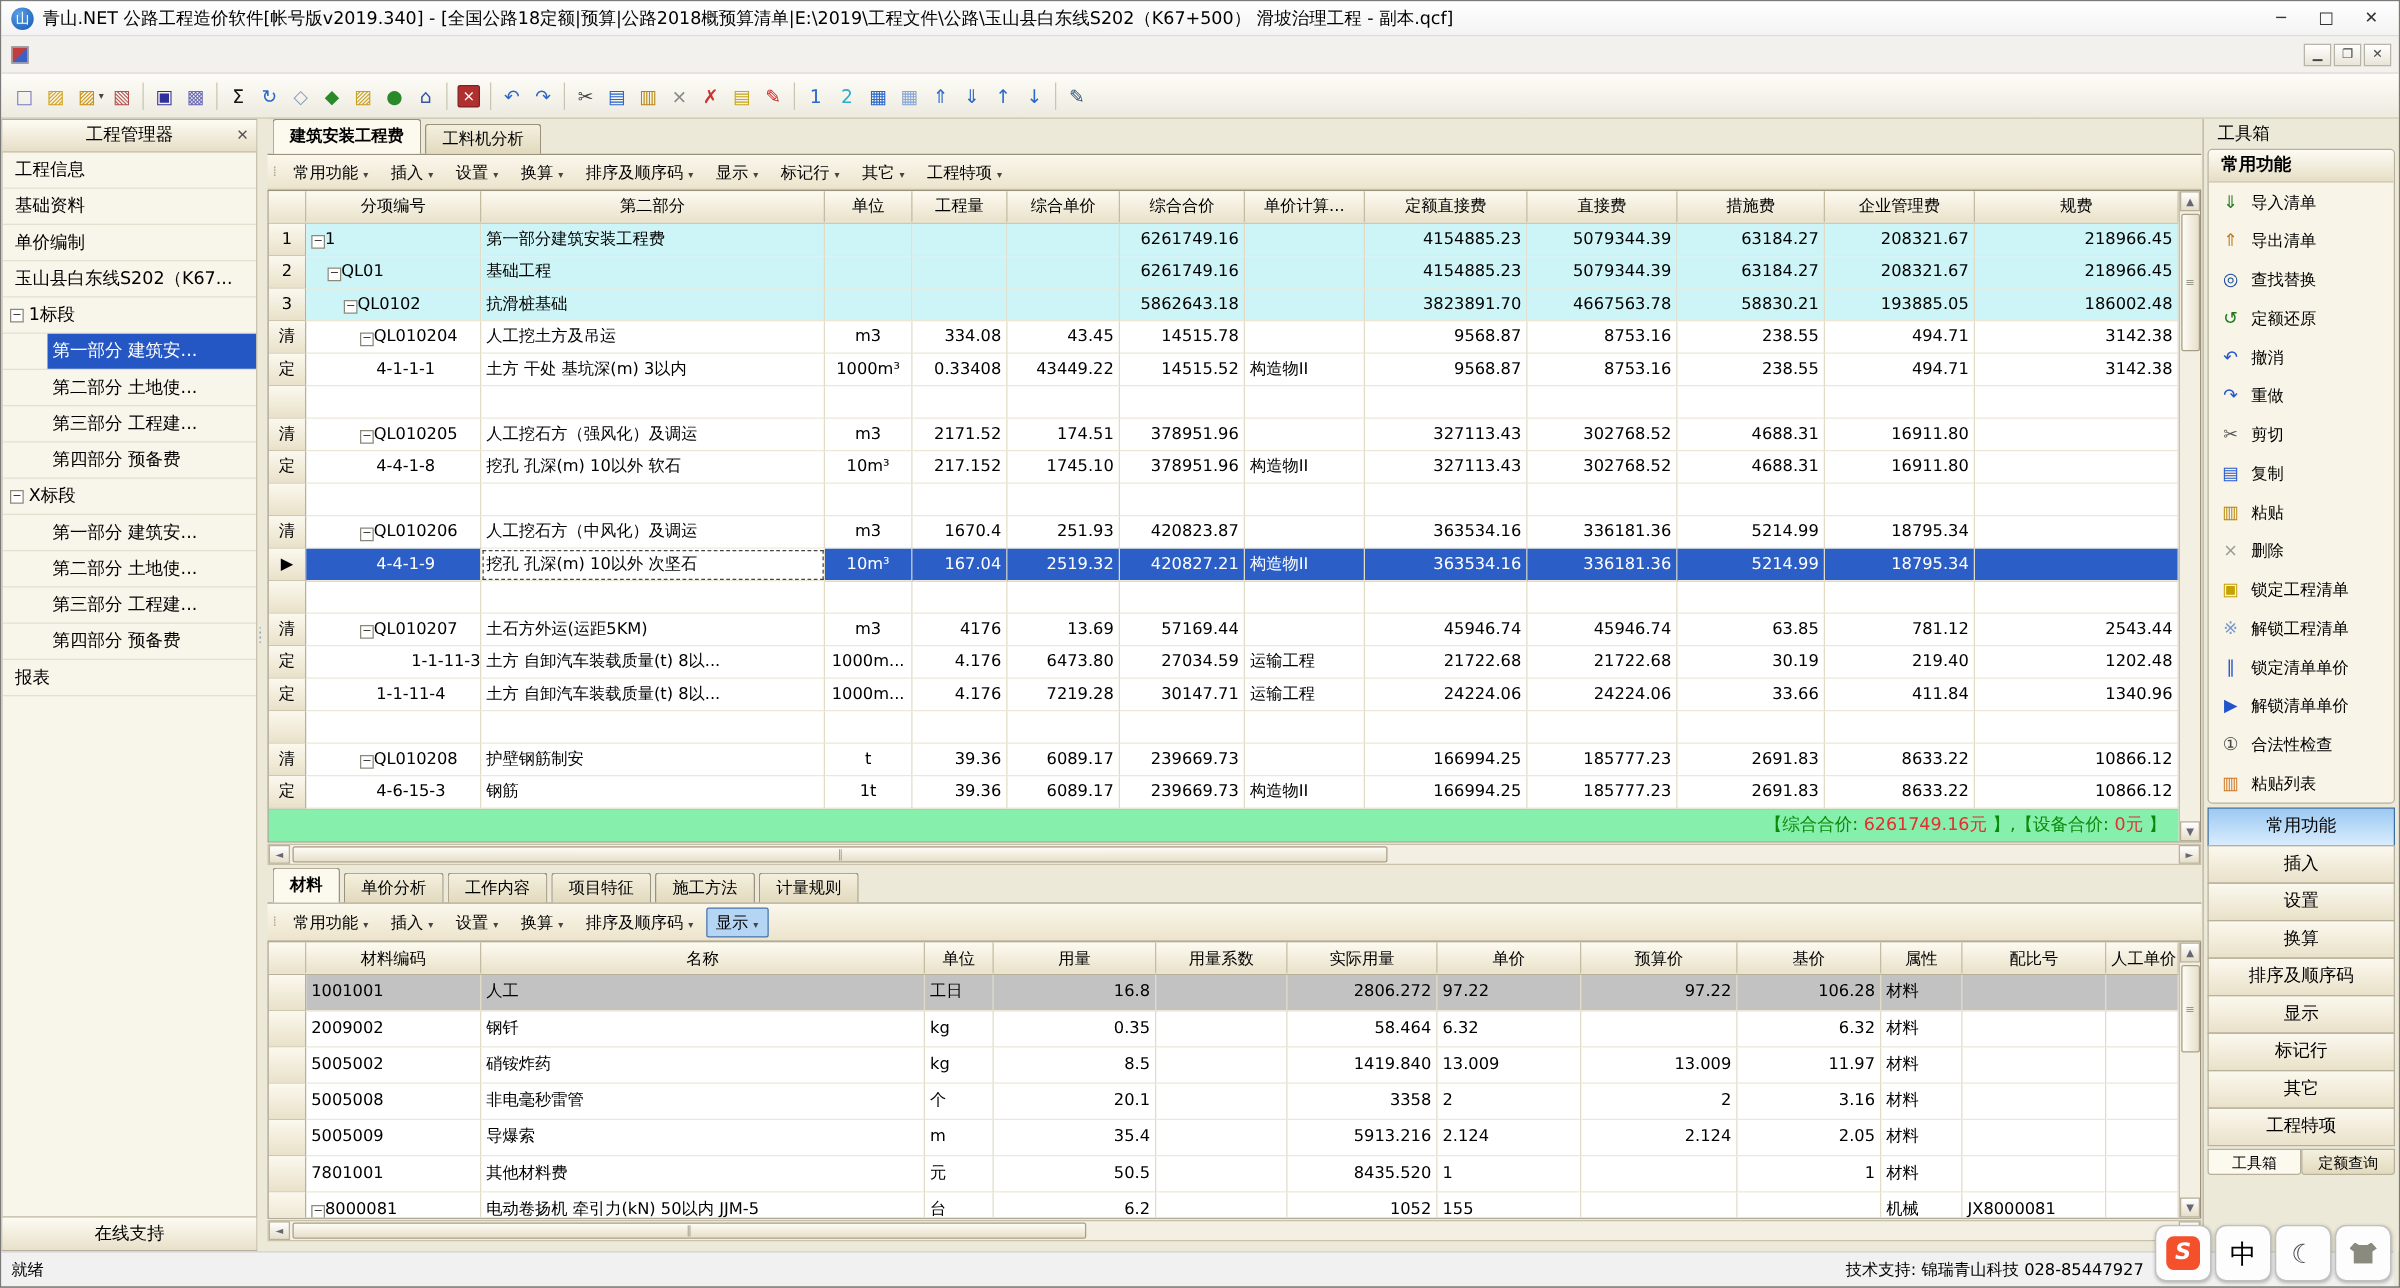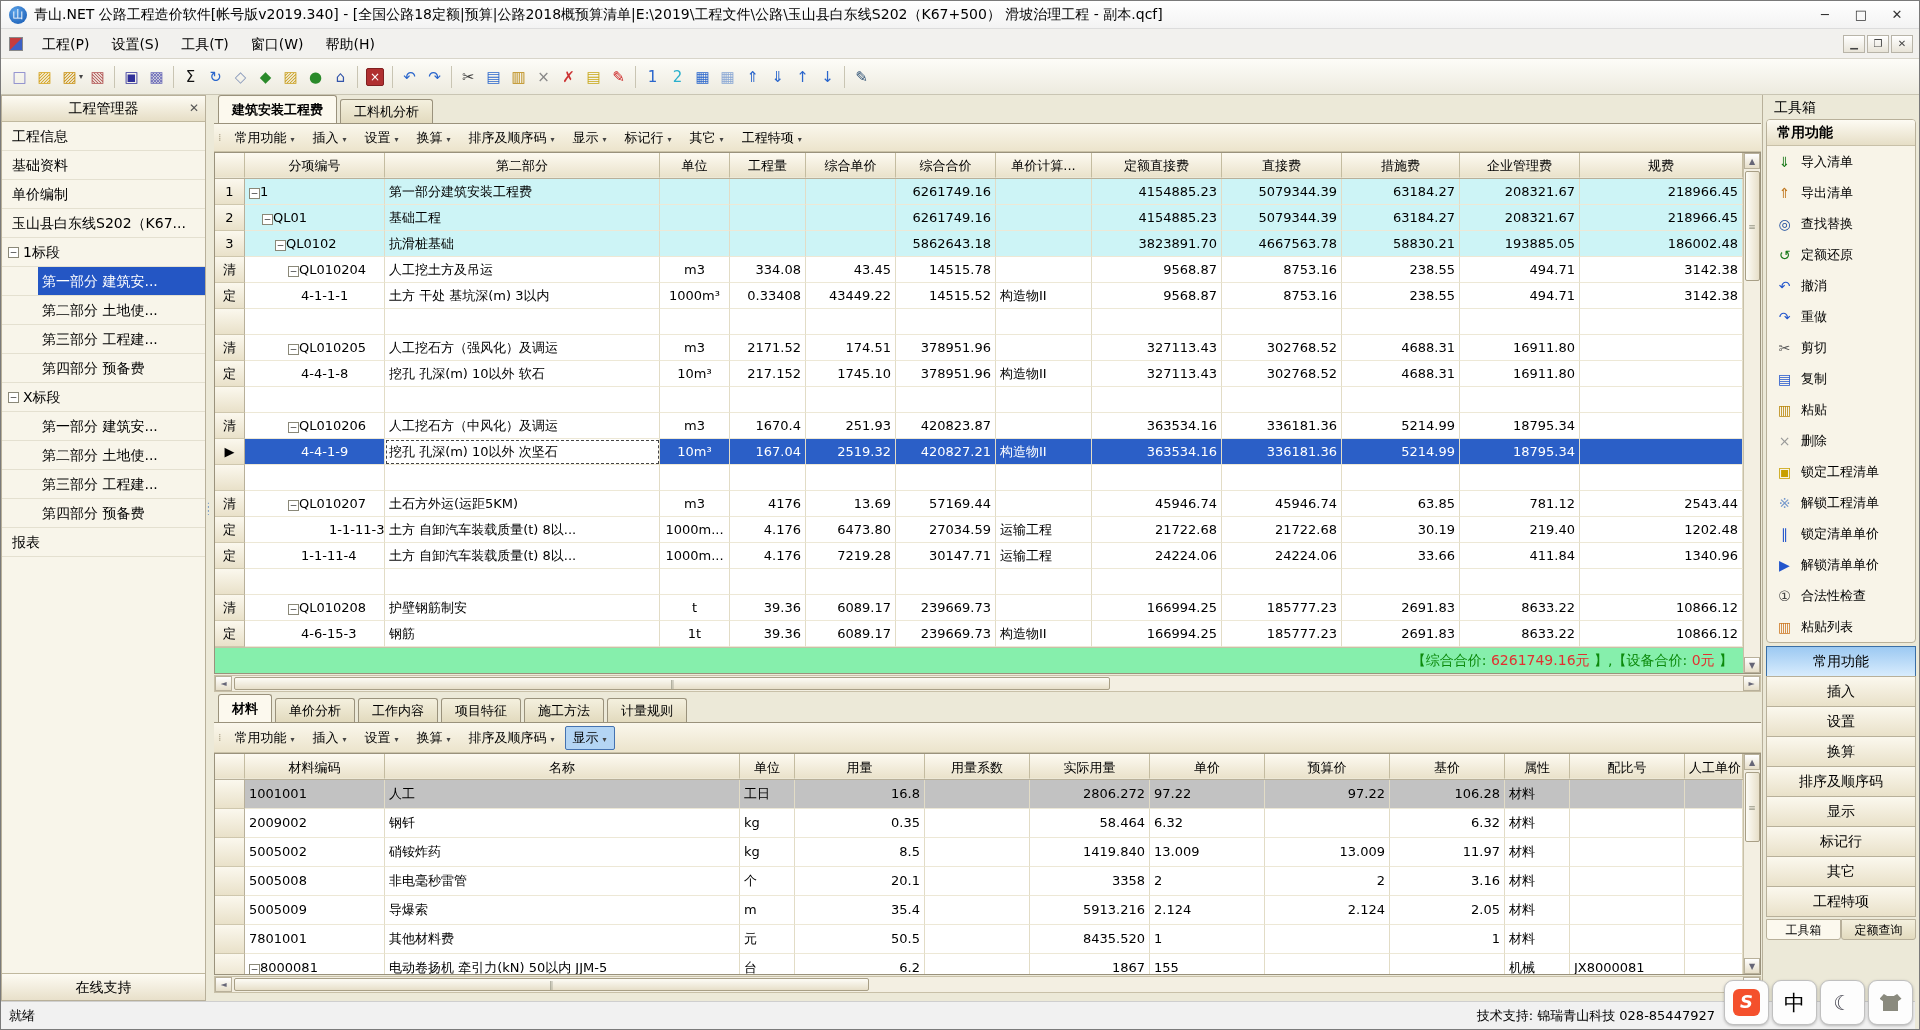--- a/index.html
+++ b/index.html
@@ -163,27 +163,20 @@
   <div class="titlebar">
     <span class="logo">山</span>
     <span class="t-title">青山.NET 公路工程造价软件[帐号版v2019.340] - [全国公路18定额|预算|公路2018概预算清单|E:\2019\工程文件\公路\玉山县白东线S202（K67+500） 滑坡治理工程 - 副本.qcf]</span>
     <span class="wc">─</span>
     <span class="wc">□</span>
     <span class="wc">✕</span>
   </div>
 
   <div class="menubar">
     <span class="doc-ico"></span>
-    <span id="menu-items" style="display:flex">
-        <span class="menu-item">工程(P)</span>
-        <span class="menu-item">设置(S)</span>
-        <span class="menu-item">工具(T)</span>
-        <span class="menu-item">窗口(W)</span>
-        <span class="menu-item">帮助(H)</span>
-      </span>
     <span class="spacer"></span>
     <span class="cwc">▁</span>
     <span class="cwc">❐</span>
     <span class="cwc">✕</span>
   </div>
 
   <div class="toolbar" id="toolbar-icons">
       <span class="tb-btn" style="color: rgb(122, 122, 200);">□</span>
       <span class="tb-btn" style="color: rgb(212, 160, 23);">▨</span>
       <span class="tb-btn" style="color: rgb(200, 144, 16);">▨</span>
@@ -740,21 +733,21 @@
                 <div class="cell"></div>
                 <div class="cell"></div>
               </div>
               <div class="grow ">
                 <div class="cell marker"></div>
                 <div class="cell" style="padding-left: 4px;"><span class="expbox">−</span><span>8000081</span></div>
                 <div class="cell">电动卷扬机 牵引力(kN) 50以内 JJM-5</div>
                 <div class="cell">台</div>
                 <div class="cell">6.2</div>
                 <div class="cell"></div>
-                <div class="cell">1867</div>
+                <div class="cell">1052</div>
                 <div class="cell">155</div>
                 <div class="cell"></div>
                 <div class="cell"></div>
                 <div class="cell">机械</div>
                 <div class="cell">JX8000081</div>
                 <div class="cell"></div>
               </div>
             </div>
         </div>
         <div class="vscroll">

